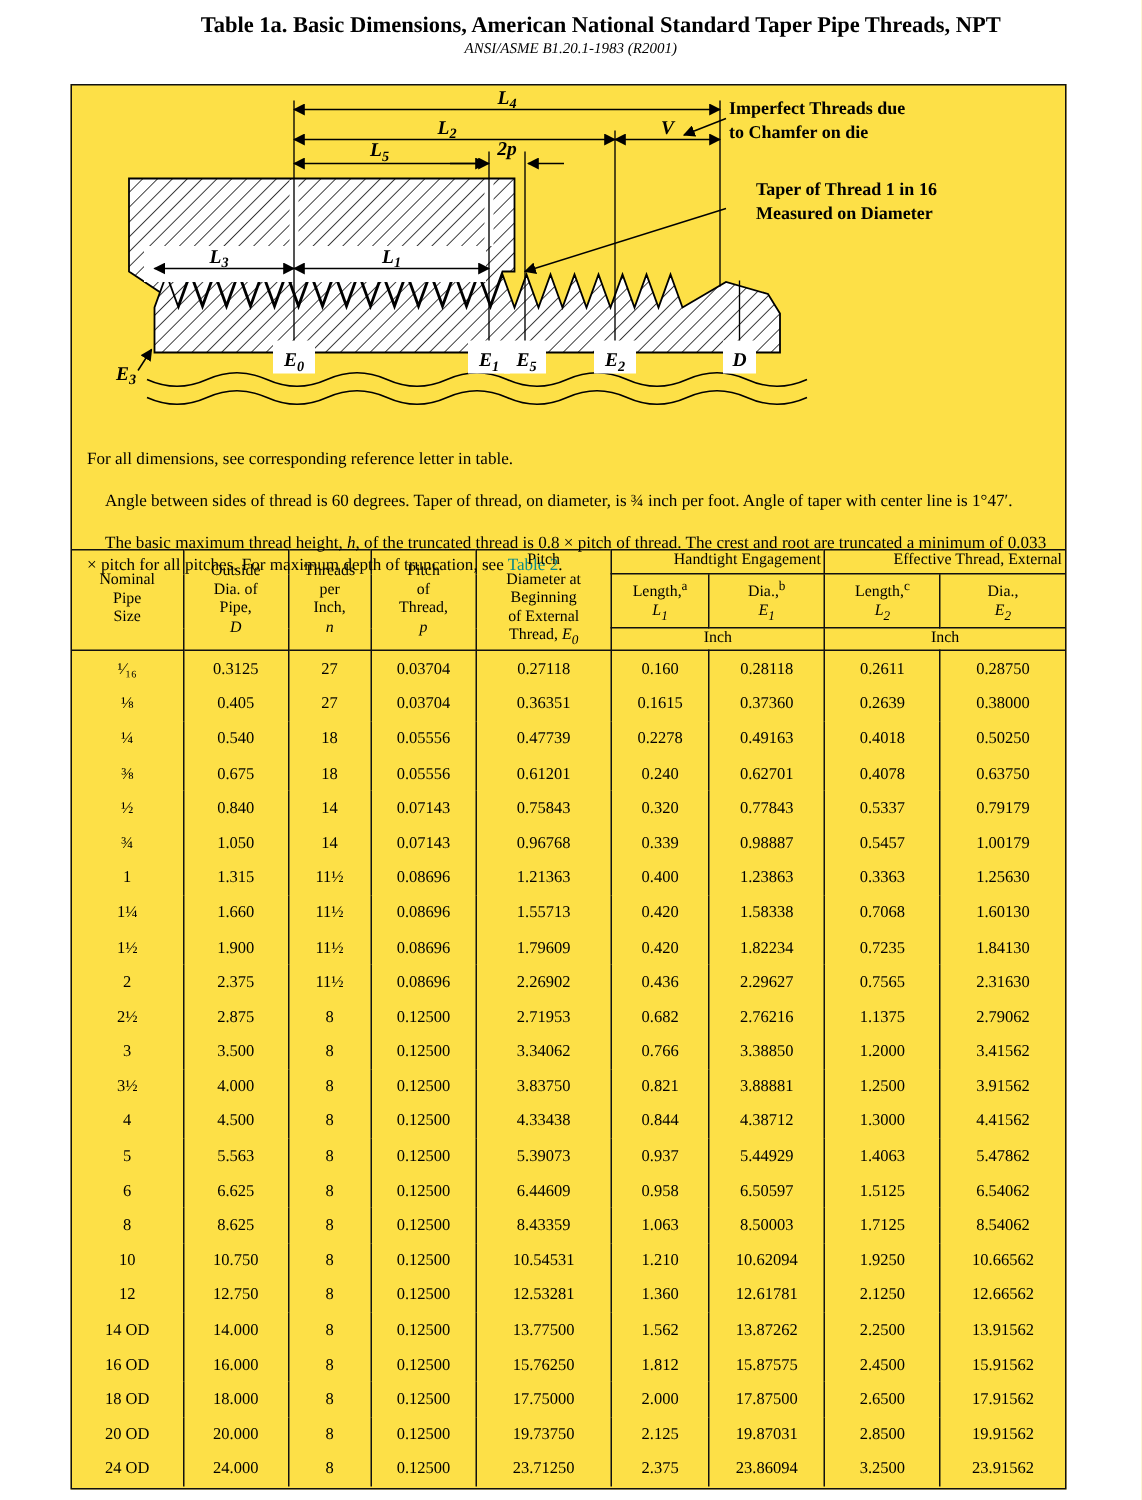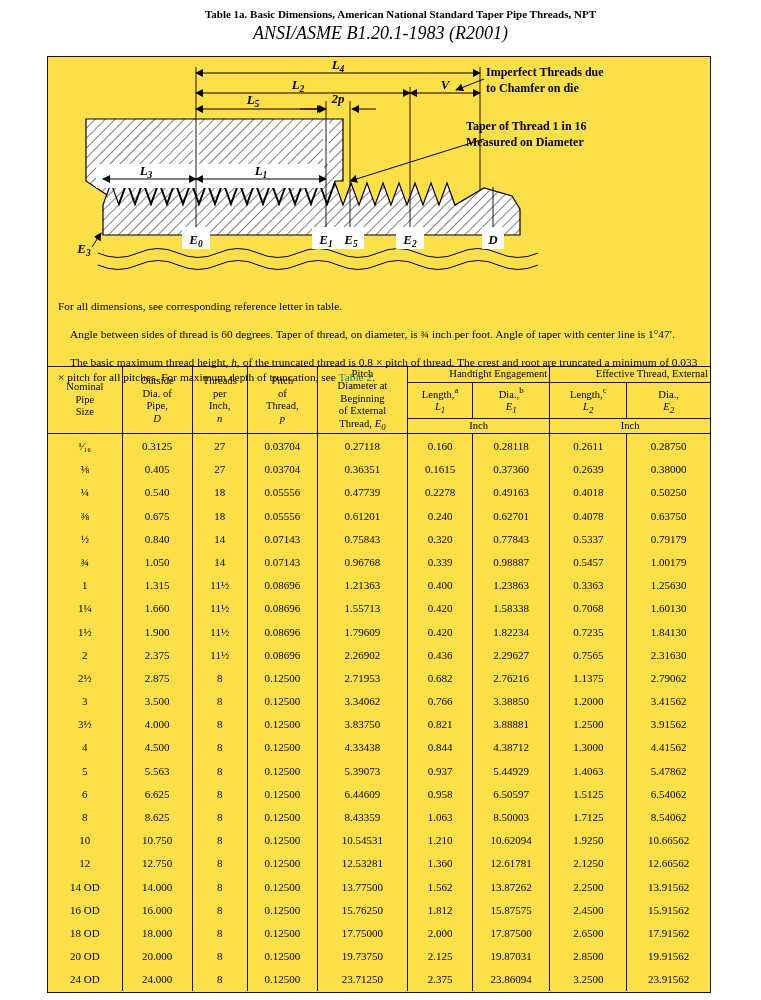--- a/index.html
+++ b/index.html
@@ -1,21 +1,21 @@
 <!DOCTYPE html>
 <html><head>
 <meta charset="utf-8">
 <style>
   * { margin:0; padding:0; box-sizing:border-box; }
   body { background:#fff; font-family:"Liberation Serif","DejaVu Serif",serif; color:#000; }
   .page { position:relative; width:761px; height:1000px; background:#fff; overflow:hidden; }
 
   .title-block { text-align:center; padding-top:8px; line-height:1.25; }
-  .title { font-weight:bold; font-size:11px;padding-left:40px; }
-  .subtitle { font-style:italic; font-size:18px; }
+  .title { font-weight:bold; font-size:15px;padding-left:40px; }
+  .subtitle { font-style:italic; font-size:10px; }
 
   .main-box { position:absolute; left:47px; top:56px; width:664px; height:937px;
               border:1.6px solid #111; background:#fde047; }
 
   
   .diagram { position:relative; width:661px; height:225px; }
   .diagram svg { display:block; }
   .ann { position:absolute; font-weight:bold; font-size:12px; line-height:1.3; white-space:nowrap; }
 
   .shape   { fill:url(#hatch); stroke:#000; stroke-width:1.2; }
@@ -129,21 +129,21 @@
         <text class="dim" x="303" y="187"><tspan>E</tspan><tspan class="subscript" dy="3">5</tspan></text>
         <text class="dim" x="362" y="187"><tspan>E</tspan><tspan class="subscript" dy="3">2</tspan></text>
         <text class="dim" x="445" y="187"><tspan>D</tspan></text>
         <text class="dim" x="36" y="196"><tspan>E</tspan><tspan class="subscript" dy="3">3</tspan></text>
       </svg>
 
       <div class="ann" style="left:438px; top:8px">
         <div>Imperfect Threads due</div>
         <div>to Chamfer on die</div>
       </div>
-      <div class="ann" style="left:418px; top:62px">
+      <div class="ann" style="left:456px; top:62px">
         <div>Taper of Thread 1 in 16</div>
         <div>Measured on Diameter</div>
       </div>
     </div>
 
     <div class="notes">
       <p class="note">For all dimensions, see corresponding reference letter in table.</p>
       <p class="note indent">Angle between sides of thread is 60 degrees. Taper of thread, on diameter, is ¾ inch per foot. Angle of taper with center line is 1°47′.</p>
       <p class="note indent"><span>The basic maximum thread height, </span><i>h</i><span>, of the truncated thread is 0.8 × pitch of thread. The crest and root are truncated a minimum of 0.033 × pitch for all pitches. For maximum depth of truncation, see </span><a class="tlink">Table 2</a><span>.</span></p>
     </div>

